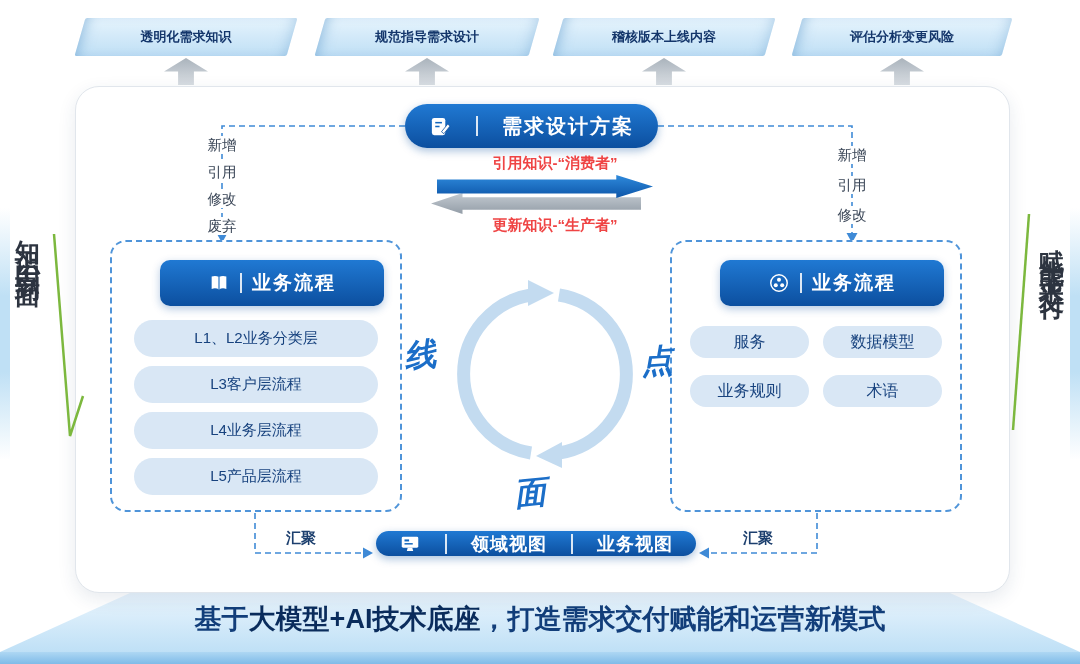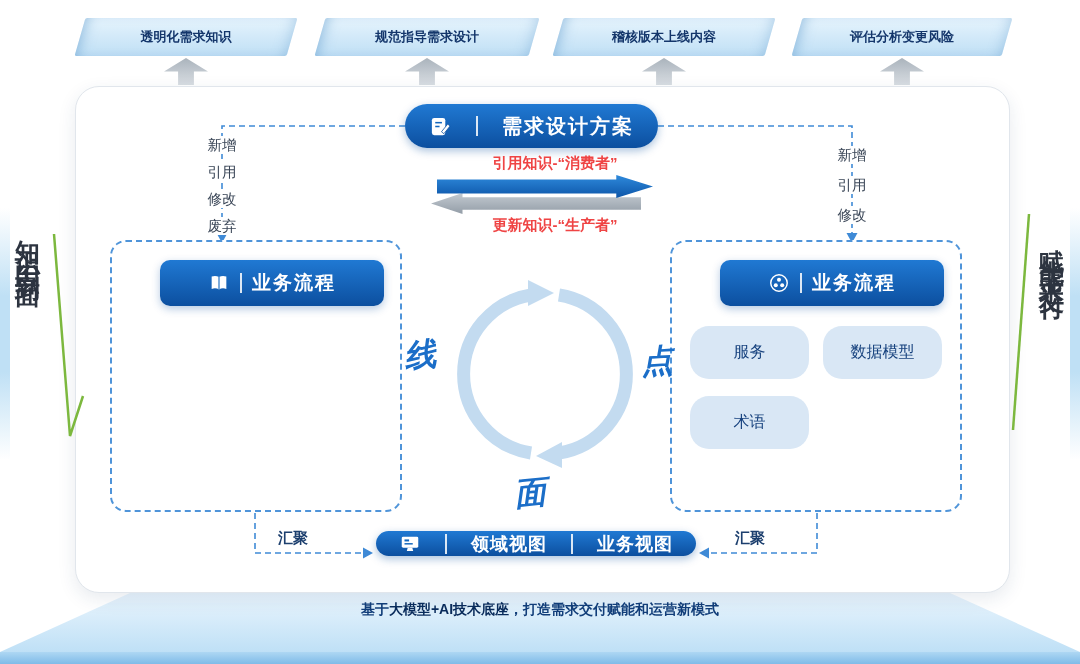--- a/index.html
+++ b/index.html
@@ -61,41 +61,41 @@
   .panel{position:absolute;top:240px;width:292px;height:272px;background:#fff;
     border:2px dashed #4f94d9;border-radius:16px;box-sizing:border-box;}
   .panel-header{position:absolute;left:16px;right:16px;top:18px;height:46px;border-radius:10px;
     background:linear-gradient(180deg,#2079d3,#0c4f9f);display:flex;align-items:center;justify-content:center;
     gap:10px;color:#fff;font-size:19px;font-weight:700;letter-spacing:2px;
     box-shadow:0 3px 8px rgba(12,79,159,.3);margin-left:32px;}
   .chip{background:#d9e7f5;color:#17427e;border-radius:19px;display:flex;align-items:center;justify-content:center;font-size:15px;}
   .stack{position:absolute;left:22px;right:22px;top:78px;display:flex;flex-direction:column;gap:9px;}
   .stack .chip{height:37px;}
   .grid{position:absolute;left:18px;right:18px;top:84px;display:grid;grid-template-columns:1fr 1fr;gap:17px 14px;}
-  .grid .chip{height:53px;font-size:16px;text-align:center;}
+  .grid .chip{height:32px;font-size:16px;text-align:center;}
 
   
   .brush{position:absolute;font-family:"DejaVu Serif","Liberation Serif",serif;font-style:italic;
     font-weight:700;color:#1b6ec8;font-size:32px;}
 
-  .converge{position:absolute;width:46px;background:#fff;font-size:15px;
+  .converge{position:absolute;width:46px;text-align:center;background:#fff;font-size:15px;
     font-weight:600;color:#1c3f6e;line-height:20px;}
 
   
   .side-note{position:absolute;writing-mode:vertical-rl;text-orientation:upright;
     font-size:25px;font-weight:700;color:#2d3440;letter-spacing:9px;}
 
   
   .footer-band{position:absolute;left:0;top:593px;width:1080px;height:59px;
     background:linear-gradient(180deg,#eaf5fd,#bfe0f6);
     clip-path:polygon(130px 0,950px 0,100% 100%,0 100%);}
   .footer-strip{position:absolute;left:0;top:652px;width:1080px;height:12px;
     background:linear-gradient(180deg,#aed7f3,#7fbbe8);}
   .footer-text{position:absolute;left:0;top:601px;width:1080px;text-align:center;
-    font-size:14px;color:#123e7a;font-weight:600;}
+    font-size:27px;color:#123e7a;font-weight:600;}
   .footer-text b{font-weight:800;color:#0a2c5c;}
   .footer-text .semi{font-weight:700;color:#123e7a;}
 </style>
 </head>
 <body>
 
 <div class="stage">
 
   <div class="edge-strip left"></div>
   <div class="edge-strip right"></div>
@@ -175,37 +175,44 @@
   <span class="action-label" style="left:852px;top:206px;">修改</span>
 
   <div class="panel" style="left:110px;">
     <div class="panel-header">
       <svg width="22" height="22" viewBox="0 0 24 24">
         <path d="M12 5.5 C9.5 4 6.5 4 4 5 V18.5 C6.5 17.5 9.5 17.5 12 19 C14.5 17.5 17.5 17.5 20 18.5 V5 C17.5 4 14.5 4 12 5.5 Z" fill="#fff"></path>
         <line x1="12" y1="5.5" x2="12" y2="19" stroke="#1266bd" stroke-width="1.2"></line>
       </svg>
       <i class="vdiv"></i>
       <span>业务流程</span>
+    </div>
+    <div class="stack">
+      <div class="chip">L1、L2业务分类层</div>
+      <div class="chip">L3客户层流程</div>
+      <div class="chip">L4业务层流程</div>
+      <div class="chip">L5产品层流程</div>
     </div>
   </div>
 
   <div class="panel" style="left:670px;">
     <div class="panel-header">
       <svg width="22" height="22" viewBox="0 0 24 24">
         <circle cx="12" cy="12" r="9" fill="none" stroke="#fff" stroke-width="1.6"></circle>
         <circle cx="12" cy="8.5" r="2.2" fill="#fff"></circle>
         <circle cx="8.5" cy="14.5" r="2.2" fill="#fff"></circle>
         <circle cx="15.5" cy="14.5" r="2.2" fill="#fff"></circle>
       </svg>
       <i class="vdiv"></i>
       <span>业务流程</span>
     </div>
     <div class="grid">
       <div class="chip">服务</div>
       <div class="chip">数据模型</div>
+      <div class="chip">业务规则</div>
       <div class="chip">术语</div>
     </div>
   </div>
 
   <span class="brush" style="left:404px;top:334px;transform:rotate(-6deg);">线</span>
   <span class="brush" style="left:641px;top:340px;transform:rotate(-4deg);">点</span>
   <span class="brush" style="left:514px;top:472px;transform:rotate(-6deg);">面</span>
 
   <span class="converge" style="left:278px;top:528px;">汇聚</span>
   <span class="converge" style="left:735px;top:528px;">汇聚</span>

